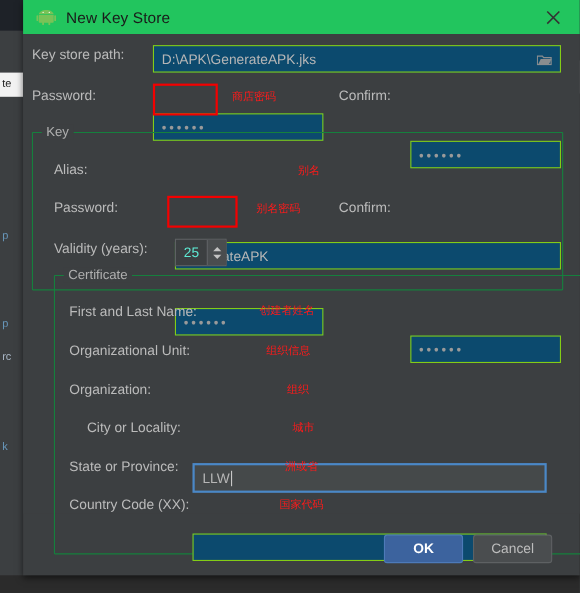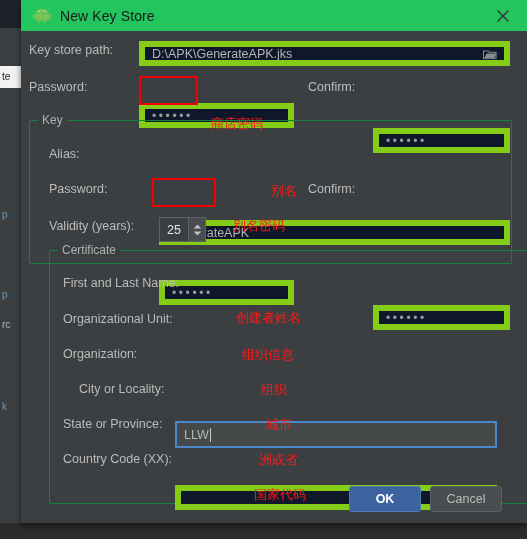--- a/index.html
+++ b/index.html
@@ -94,22 +94,22 @@
   }
 
   
   .row { position: absolute; display: flex; align-items: center; }
   .lbl {
     font-size: 12.5px; color: #bbbbbb; white-space: nowrap;
   }
   .field {
     box-sizing: border-box;
     height: 25px;
-    background: #0f172a;
-    border: 6px solid #84cc16;
+    background: #0c4a6e;
+    border: 1px solid #84cc16;
     color: #a8a8a8;
     font-size: 12.5px;
     display: flex; align-items: center;
     padding: 0 7px;
     position: relative;
   }
   .field.focused {
     border: 2px solid #4a88c7;
     background: #45494a;
   }
@@ -143,21 +143,21 @@
 
   
   .spinner {
     box-sizing: border-box;
     width: 47px; height: 25px;
     border: 1px solid #5e6163;
     display: flex; align-items: center;
     background: #3c3f41;
   }
   .spinner .sval {
-    flex: 1; text-align: center; font-size: 12.5px; color: #e5e5e5;
+    flex: 1; text-align: center; font-size: 12.5px; color: #5eead4;
   }
   .spinner .sbtns {
     width: 16px; height: 100%;
     border-left: 1px solid #5e6163;
     background: #4a4d4f;
     display: flex; flex-direction: column;
     align-items: center; justify-content: center;
     cursor: pointer;
   }
   .spinner .sbtns div { line-height: 0; }
@@ -165,26 +165,25 @@
   
   .ann-box {
     position: absolute;
     border: 2px solid #f40000;
     box-sizing: border-box;
     pointer-events: none;
   }
   .ann-text {
     position: absolute;
     color: #ff1a1a;
-    font-size: 13px;
+    font-size: 10px;
     font-family: "DejaVu Sans", "Liberation Sans", sans-serif;
     white-space: nowrap;
     pointer-events: none;
     font-weight: 400;
-    margin-top: 34px;
   }
 
   
   .btn {
     box-sizing: border-box;
     height: 26px;
     border-radius: 3px;
     font-size: 12.5px;
     display: flex; align-items: center; justify-content: center;
     cursor: pointer;

